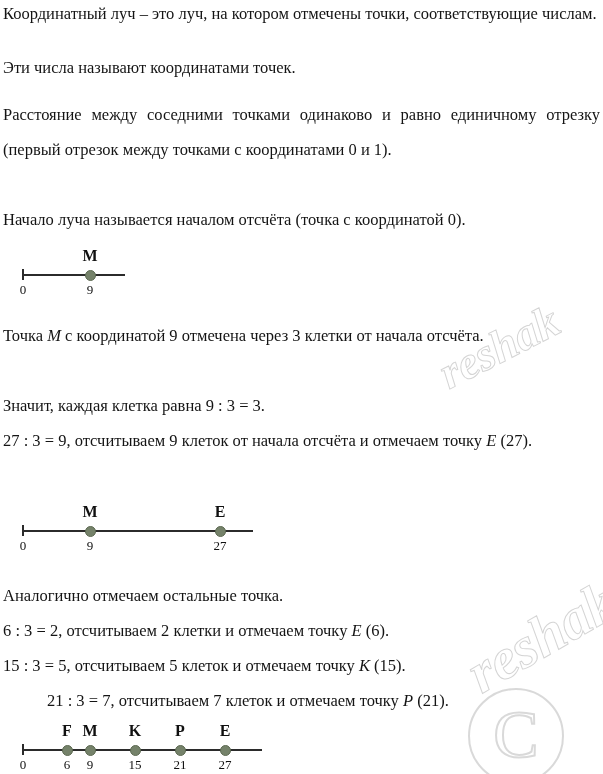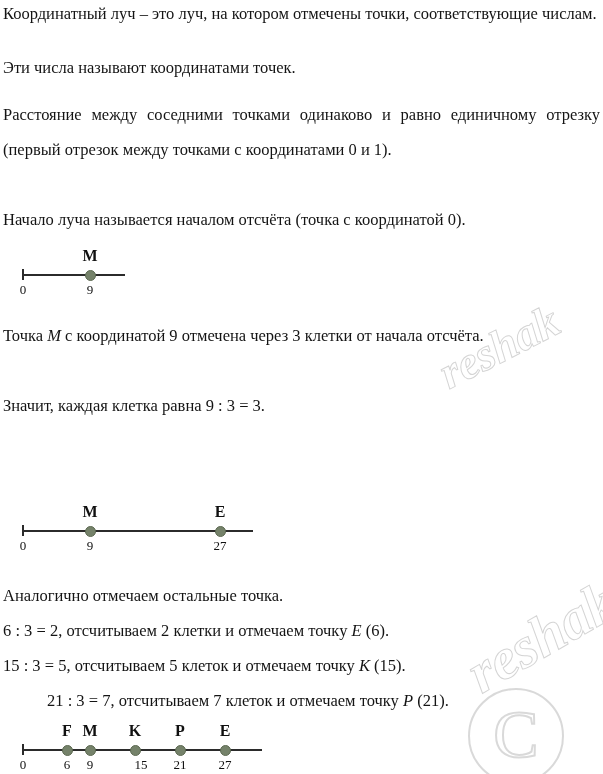--- a/index.html
+++ b/index.html
@@ -178,20 +178,23 @@
   </div>
 
   <div class="para" style="top:318px;">
     <span>Точка </span><span class="it">M</span><span> с координатой 9 отмечена через 3 клетки от начала отсчёта.</span>
   </div>
 
   <div class="para nojust" style="top:388px;">
     <span>Значит, каждая клетка равна  9 : 3 = 3.</span>
   </div>
 
+  <div class="para" style="top:423px;">
+    <span>27 : 3 = 9, отсчитываем 9 клеток от начала отсчёта и отмечаем точку  </span><span class="it">E</span><span> (27).</span>
+  </div>
 
   <div class="numline" style="left:22px; top:530px; width:240px;">
     <div class="axis" style="width:231px;"></div>
     <div class="origin-tick" style="left:0px;"></div>
     <div class="origin-value" style="left:1px;">0</div>
 
     <div class="pt-dot" style="left:68px;"></div>
     <div class="pt-label" style="left:68px;">M</div>
     <div class="pt-value" style="left:68px;">9</div>
 
@@ -224,21 +227,21 @@
     <div class="pt-dot" style="left:45px;"></div>
     <div class="pt-label" style="left:45px;">F</div>
     <div class="pt-value" style="left:45px;">6</div>
 
     <div class="pt-dot" style="left:68px;"></div>
     <div class="pt-label" style="left:68px;">M</div>
     <div class="pt-value" style="left:68px;">9</div>
 
     <div class="pt-dot" style="left:113px;"></div>
     <div class="pt-label" style="left:113px;">K</div>
-    <div class="pt-value" style="left:119px;">15</div>
+    <div class="pt-value" style="left:113px;">15</div>
 
     <div class="pt-dot" style="left:158px;"></div>
     <div class="pt-label" style="left:158px;">P</div>
     <div class="pt-value" style="left:158px;">21</div>
 
     <div class="pt-dot" style="left:203px;"></div>
     <div class="pt-label" style="left:203px;">E</div>
     <div class="pt-value" style="left:203px;">27</div>
   </div>
 

